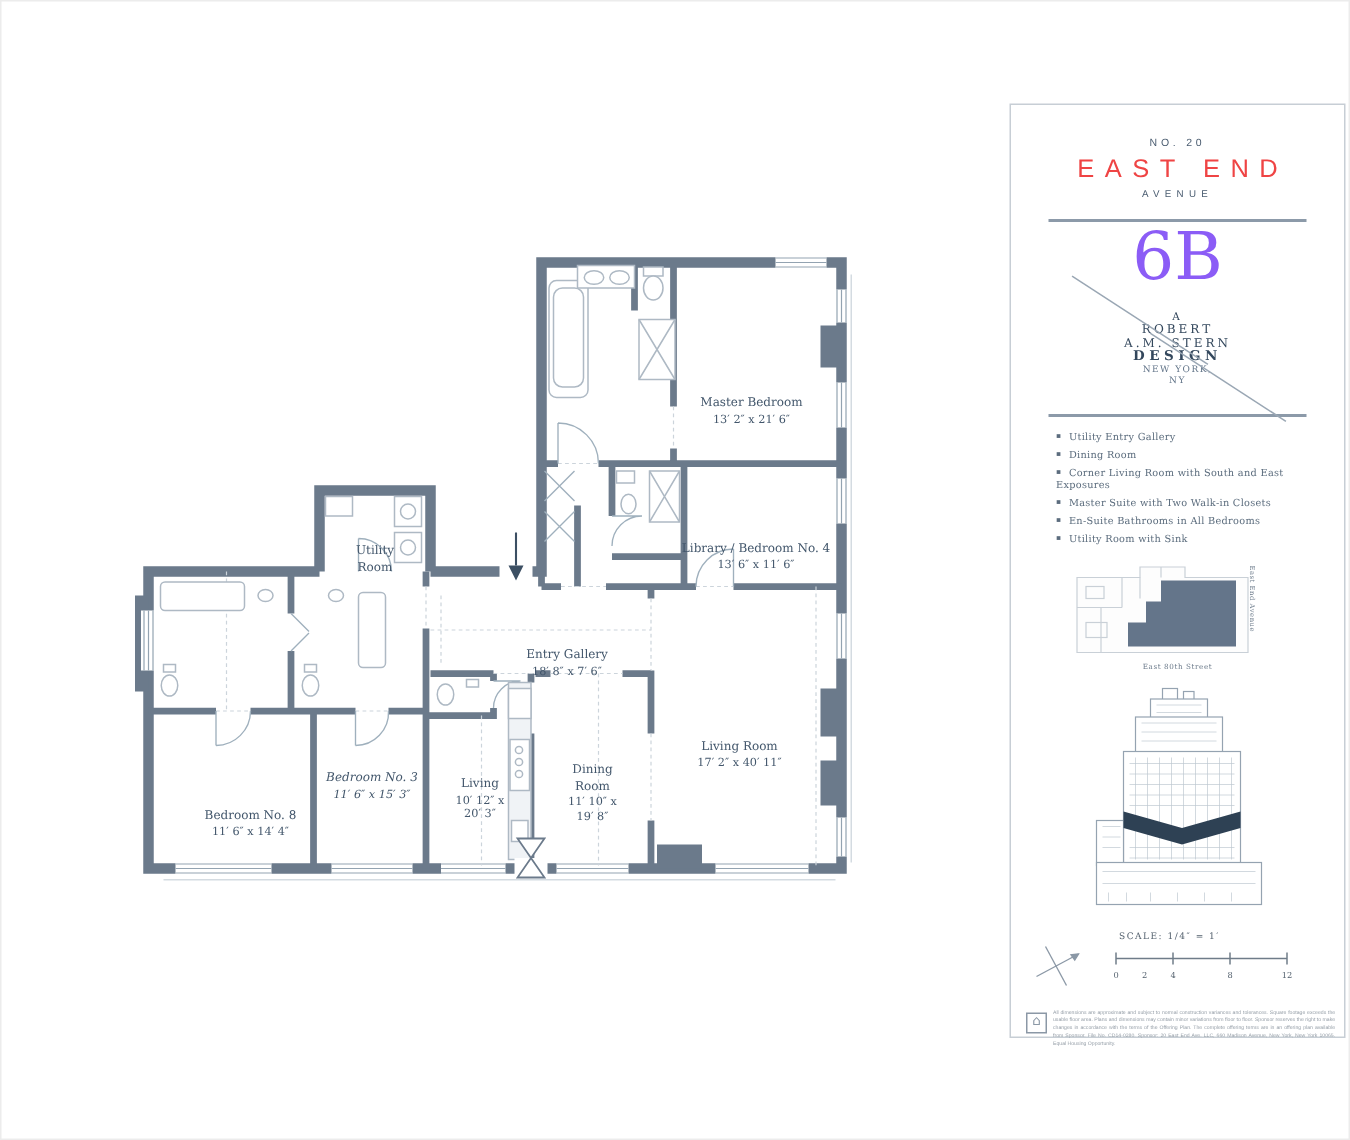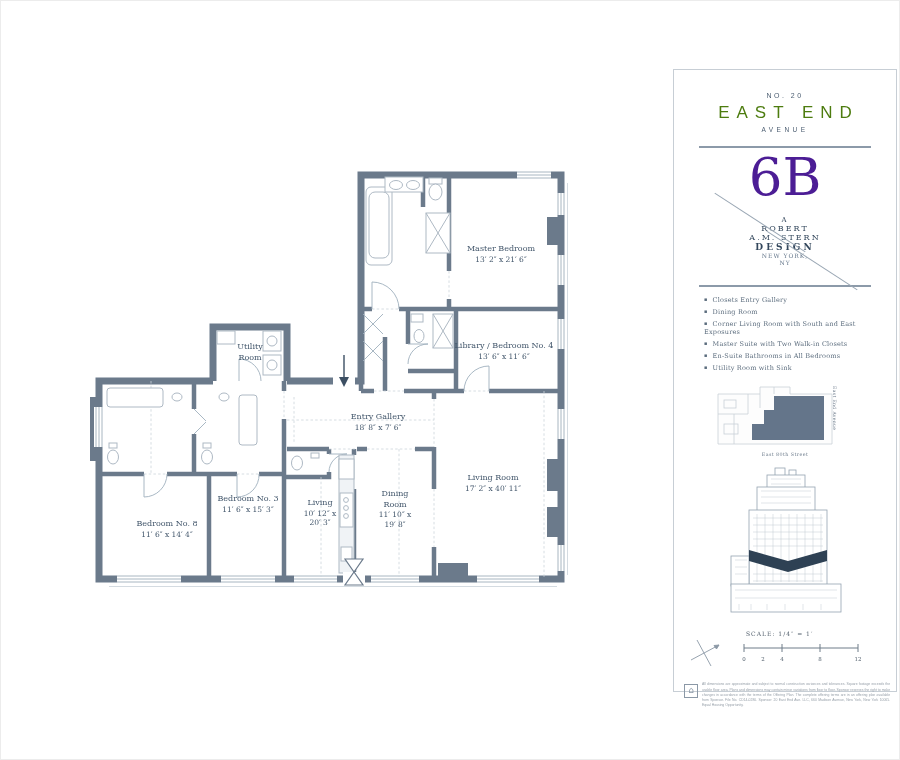--- a/index.html
+++ b/index.html
@@ -1,27 +1,27 @@
 <!DOCTYPE html>
 <html><head>
 <meta charset="utf-8">
 <style>
   html,body{margin:0;padding:0;background:#fff;}
   #stage{position:relative;width:900px;height:760px;background:#fff;border:1px solid #ececec;box-sizing:border-box;overflow:hidden;font-family:"DejaVu Serif",serif;}
   
-  .room-label{position:absolute;transform:translate(-50%,-50%);text-align:center;color:#42566b;font-size:8px;line-height:1.32;white-space:nowrap;}
+  .room-label{position:absolute;transform:translate(-50%,-50%);text-align:center;color:#42566b;font-size:8px;line-height:1.32;white-space:nowrap;margin-top:20px;}
   .room-label .dims{font-size:7.5px;}
   .room-label.narrow{white-space:normal;width:40px;}
   
   #panel{position:absolute;left:672px;top:68px;width:224px;height:623px;border:1px solid #c7ced5;background:#fff;box-sizing:border-box;text-align:center;color:#33475c;}
   .b-no{margin-top:22px;font-family:"Liberation Sans",sans-serif;font-size:7px;letter-spacing:2.5px;color:#4a5c70;}
-  .b-name{margin-top:4px;font-family:"Liberation Sans",sans-serif;font-size:17px;letter-spacing:7px;color:#4d7c0f;text-indent:7px;}
+  .b-name{margin-top:4px;font-family:"Liberation Sans",sans-serif;font-size:17px;letter-spacing:7px;color:#ef4444;text-indent:7px;}
   .b-sub{margin-top:3px;font-family:"Liberation Sans",sans-serif;font-size:6.5px;letter-spacing:3.5px;color:#4a5c70;}
   .divider{width:172px;height:2px;background:#8c9aa9;margin:13px auto 0;}
-  .unit{font-size:53px;line-height:1.02;margin-top:2px;color:#4c1d95;}
+  .unit{font-size:44px;line-height:1.02;margin-top:2px;color:#8b5cf6;}
   .specs{margin-top:2px;font-size:7px;letter-spacing:.4px;color:#64768a;line-height:1.6;}
   .designer{position:relative;margin-top:12px;height:56px;}
   .designer .dline{position:absolute;height:1px;background:#9aa7b4;transform:rotate(33deg);}
   .designer .l1{font-size:7px;letter-spacing:2px;}
   .designer .l2{font-size:8px;letter-spacing:2px;}
   .designer .l3{font-size:9px;letter-spacing:3px;font-weight:bold;}
   .designer .l4{font-size:6px;letter-spacing:1px;color:#64768a;}
   .features{list-style:none;margin:9px 0 0;padding:0 14px 0 30px;text-align:left;}
   .features li{font-size:6.5px;color:#5b6c7d;margin:4px 0;letter-spacing:.2px;}
   .features li::before{content:"▪";font-size:5px;color:#5b6c7d;margin-right:5px;vertical-align:1px;}
@@ -203,21 +203,21 @@
     <div>Utility Room</div>
     </div>
   <div class="room-label" style="left:377px;top:421px;">
     <div>Entry Gallery</div>
       <div class="dims">18′ 8″ x 7′ 6″</div>
     </div>
   <div class="room-label" style="left:166px;top:528px;">
     <div>Bedroom No. 8</div>
       <div class="dims">11′ 6″ x 14′ 4″</div>
     </div>
-  <div class="room-label" style="left:247px;top:503px;">
+  <div class="room-label" style="left:247px;top:503px;font-style:italic;">
     <div>Bedroom No. 3</div>
       <div class="dims">11′ 6″ x 15′ 3″</div>
     </div>
   <div class="room-label narrow" style="left:319px;top:512px;">
     <div>Living</div>
       <div class="dims">10′ 12″ x 20′ 3″</div>
     </div>
   <div class="room-label narrow" style="left:394px;top:508px;">
     <div>Dining Room</div>
       <div class="dims">11′ 10″ x 19′ 8″</div>
@@ -238,21 +238,21 @@
       <div class="dline" style="left:84px;top:44px;width:108px;"></div>
       <div class="l1">A</div>
       <div class="l2">ROBERT</div>
       <div class="l2">A.M. STERN</div>
       <div class="l3">DESIGN</div>
       <div class="l4">NEW YORK,</div>
       <div class="l4">NY</div>
     </div>
     <div class="divider"></div>
     <ul class="features">
-      <li>Closets Entry Gallery</li>
+      <li>Utility Entry Gallery</li>
       <li>Dining Room</li>
       <li>Corner Living Room with South and East Exposures</li>
       <li>Master Suite with Two Walk-in Closets</li>
       <li>En-Suite Bathrooms in All Bedrooms</li>
       <li>Utility Room with Sink</li>
     </ul>
 
     <div class="keyplan">
       <svg width="150" height="72" viewBox="0 0 150 72" style="position:absolute;left:30px;top:2px;">
         <g stroke="#c9d0d7" stroke-width="0.8" fill="#fdfdfd">

